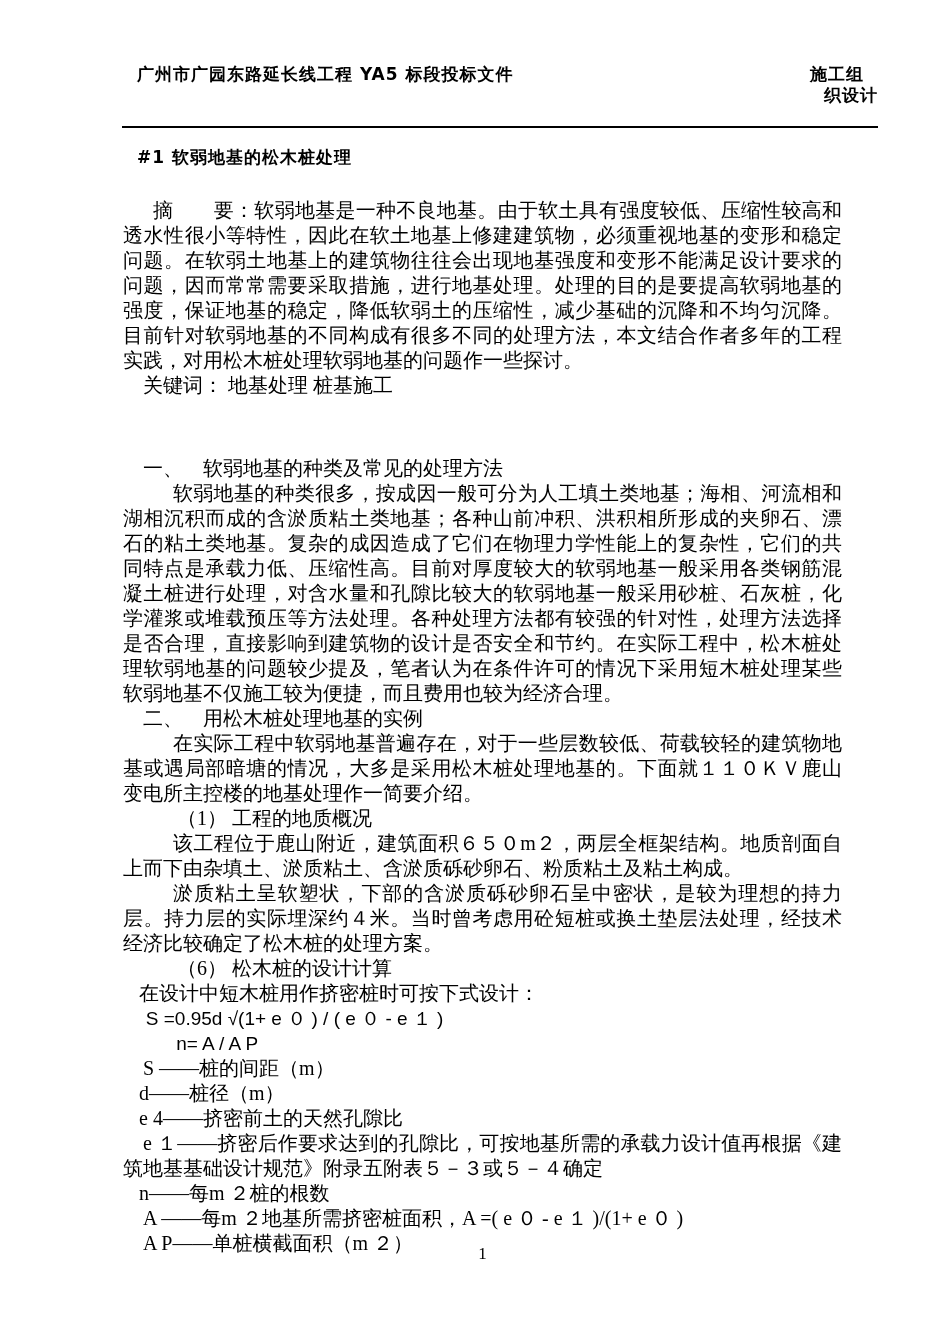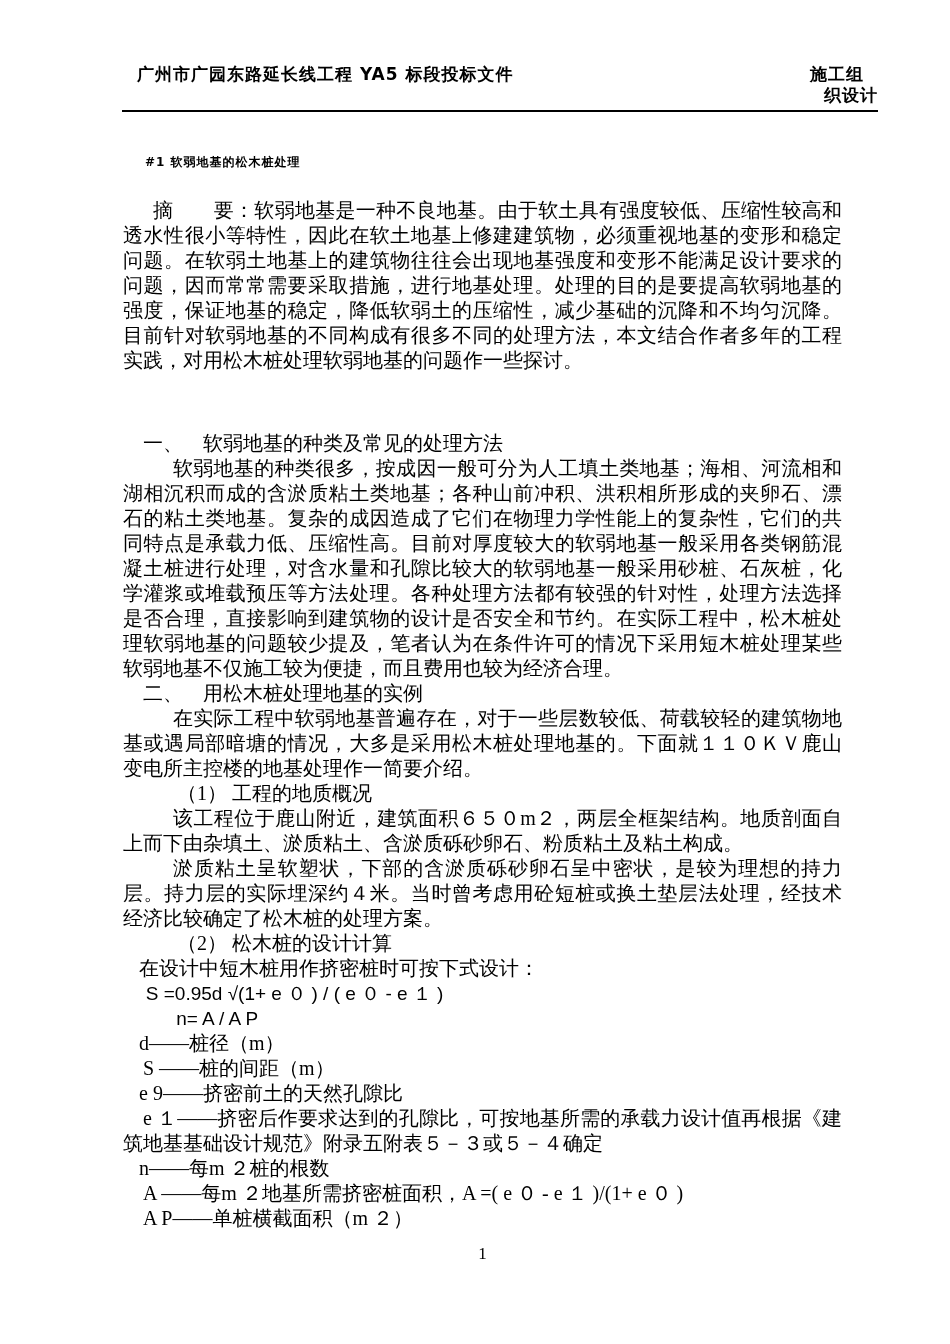--- a/index.html
+++ b/index.html
@@ -11,42 +11,42 @@
     color: #000000;
     font-family: "Liberation Serif", "DejaVu Serif", serif;
     overflow: hidden;
   }
   .header {
     position: absolute;
     left: 122px;
     top: 64px;
     width: 756px;
     border-bottom: 2px solid #000000;
-    padding-bottom: 4px;
+    padding-bottom: 20px;
     font-family: "DejaVu Sans", "Liberation Sans", sans-serif;
     font-weight: bold;
     font-size: 17px;
     line-height: 21px;
     letter-spacing: 1px;
   }
   .header-row {
     display: flex;
     justify-content: space-between;
     align-items: baseline;
     padding: 0 14px 0 15px;
   }
   .header-line2 { text-align: right; }
   .doc-title {
     position: absolute;
     left: 137px;
     top: 146px;
-    margin: 8px;
+    margin: 0;
     font-family: "DejaVu Sans", "Liberation Sans", sans-serif;
     font-weight: bold;
-    font-size: 12px;
+    font-size: 17px;
     letter-spacing: 1px;
   }
   .content {
     position: absolute;
     left: 123px;
     top: 198px;
     width: 719px;
     font-size: 20px;
     line-height: 25px;
     text-align: justify;
@@ -80,35 +80,36 @@
       <span>广州市广园东路延长线工程 YA5 标段投标文件</span>
       <span>施工组</span>
     </div>
     <div class="header-line2">织设计</div>
   </div>
 
   <h1 class="doc-title">#1  软弱地基的松木桩处理</h1>
 
   <div class="content">
     <p class="para ind15">摘　　要：软弱地基是一种不良地基。由于软土具有强度较低、压缩性较高和透水性很小等特性，因此在软土地基上修建建筑物，必须重视地基的变形和稳定问题。在软弱土地基上的建筑物往往会出现地基强度和变形不能满足设计要求的问题，因而常常需要采取措施，进行地基处理。处理的目的是要提高软弱地基的强度，保证地基的稳定，降低软弱土的压缩性，减少基础的沉降和不均匀沉降。目前针对软弱地基的不同构成有很多不同的处理方法，本文结合作者多年的工程实践，对用松木桩处理软弱地基的问题作一些探讨。</p>
+    <p class="para ind10">关键词：  地基处理 桩基施工</p>
     <div class="gap"></div>
     <p class="para ind10">一、　软弱地基的种类及常见的处理方法</p>
     <p class="para ind25">软弱地基的种类很多，按成因一般可分为人工填土类地基；海相、河流相和湖相沉积而成的含淤质粘土类地基；各种山前冲积、洪积相所形成的夹卵石、漂石的粘土类地基。复杂的成因造成了它们在物理力学性能上的复杂性，它们的共同特点是承载力低、压缩性高。目前对厚度较大的软弱地基一般采用各类钢筋混凝土桩进行处理，对含水量和孔隙比较大的软弱地基一般采用砂桩、石灰桩，化学灌浆或堆载预压等方法处理。各种处理方法都有较强的针对性，处理方法选择是否合理，直接影响到建筑物的设计是否安全和节约。在实际工程中，松木桩处理软弱地基的问题较少提及，笔者认为在条件许可的情况下采用短木桩处理某些软弱地基不仅施工较为便捷，而且费用也较为经济合理。</p>
     <p class="para ind10">二、　用松木桩处理地基的实例</p>
     <p class="para ind25">在实际工程中软弱地基普遍存在，对于一些层数较低、荷载较轻的建筑物地基或遇局部暗塘的情况，大多是采用松木桩处理地基的。下面就１１０ＫＶ鹿山变电所主控楼的地基处理作一简要介绍。</p>
     <p class="para ind27">（1） 工程的地质概况</p>
     <p class="para ind25">该工程位于鹿山附近，建筑面积６５０m２，两层全框架结构。地质剖面自上而下由杂填土、淤质粘土、含淤质砾砂卵石、粉质粘土及粘土构成。</p>
     <p class="para ind25">淤质粘土呈软塑状，下部的含淤质砾砂卵石呈中密状，是较为理想的持力层。持力层的实际埋深约４米。当时曾考虑用砼短桩或换土垫层法处理，经技术经济比较确定了松木桩的处理方案。</p>
-    <p class="para ind27">（2） 松木桩的设计计算</p>
+    <p class="para ind27">（6） 松木桩的设计计算</p>
     <p class="para ind08">在设计中短木桩用作挤密桩时可按下式设计：</p>
     <p class="para ind12 formula">S =0.95d √(1+ e ０ ) / ( e ０ - e １ )</p>
     <p class="para ind28 formula">n= A / A P</p>
+    <p class="para ind10">S ——桩的间距（m）</p>
     <p class="para ind08">d——桩径（m）</p>
-    <p class="para ind10">S ——桩的间距（m）</p>
-    <p class="para ind08">e 9——挤密前土的天然孔隙比</p>
+    <p class="para ind08">e 4——挤密前土的天然孔隙比</p>
     <p class="para ind10">e １——挤密后作要求达到的孔隙比，可按地基所需的承载力设计值再根据《建筑地基基础设计规范》附录五附表５－３或５－４确定</p>
     <p class="para ind08">n——每m ２桩的根数</p>
     <p class="para ind10">A ——每m ２地基所需挤密桩面积，A =( e ０ - e １ )/(1+ e ０ )</p>
     <p class="para ind10">A P——单桩横截面积（m ２）</p>
   </div>
 
   <div class="footer">
     <span>1</span>
   </div>
 

